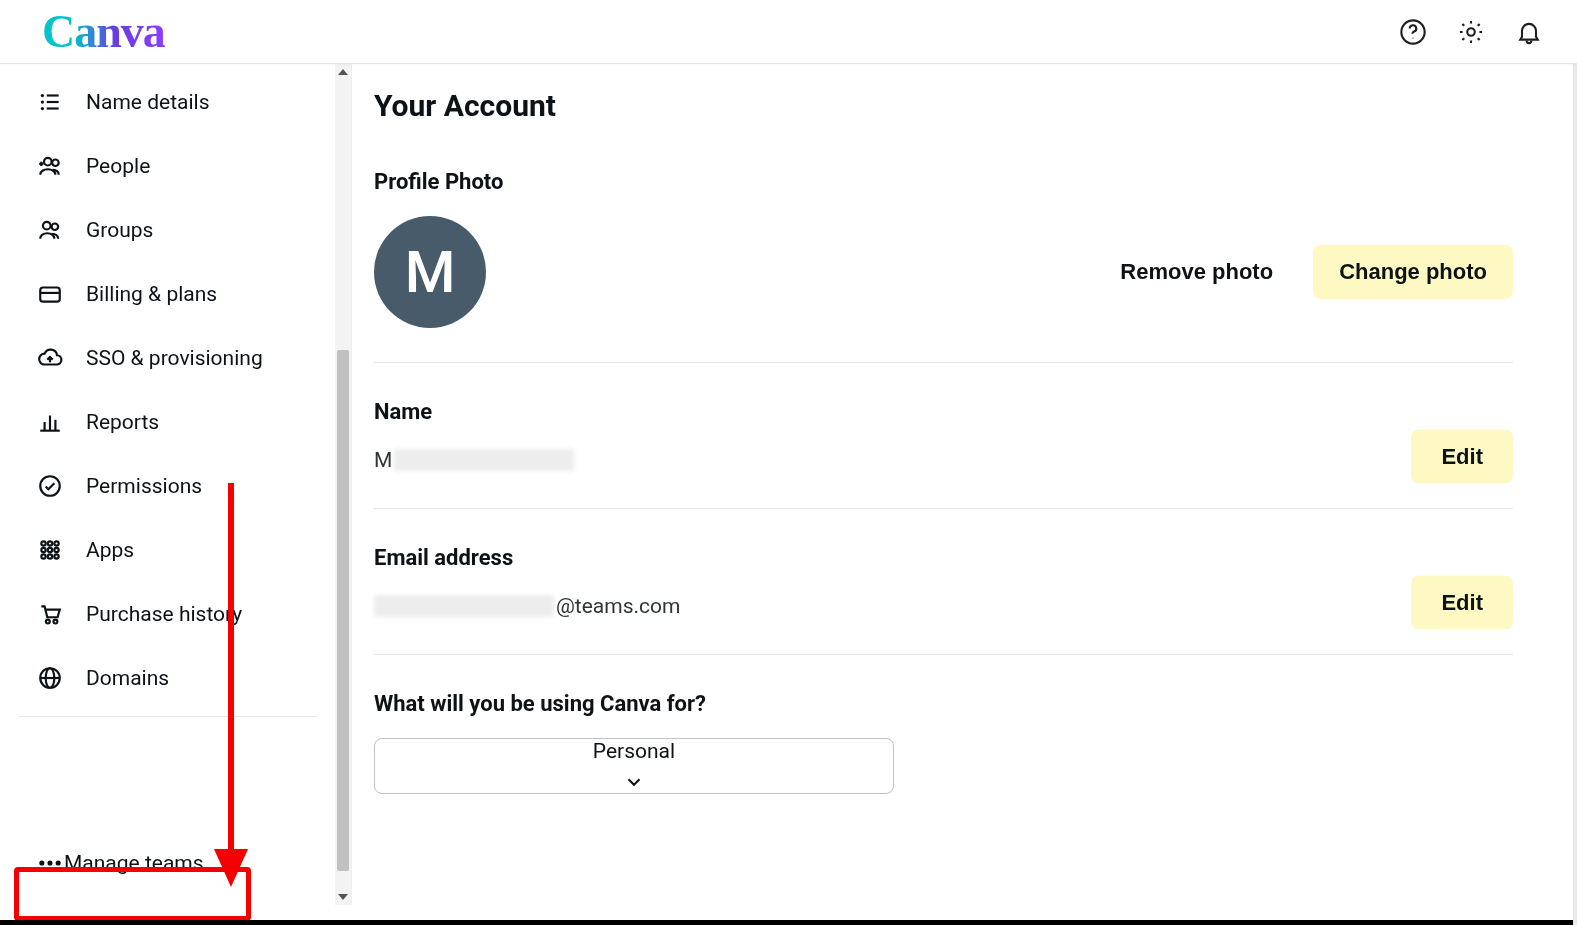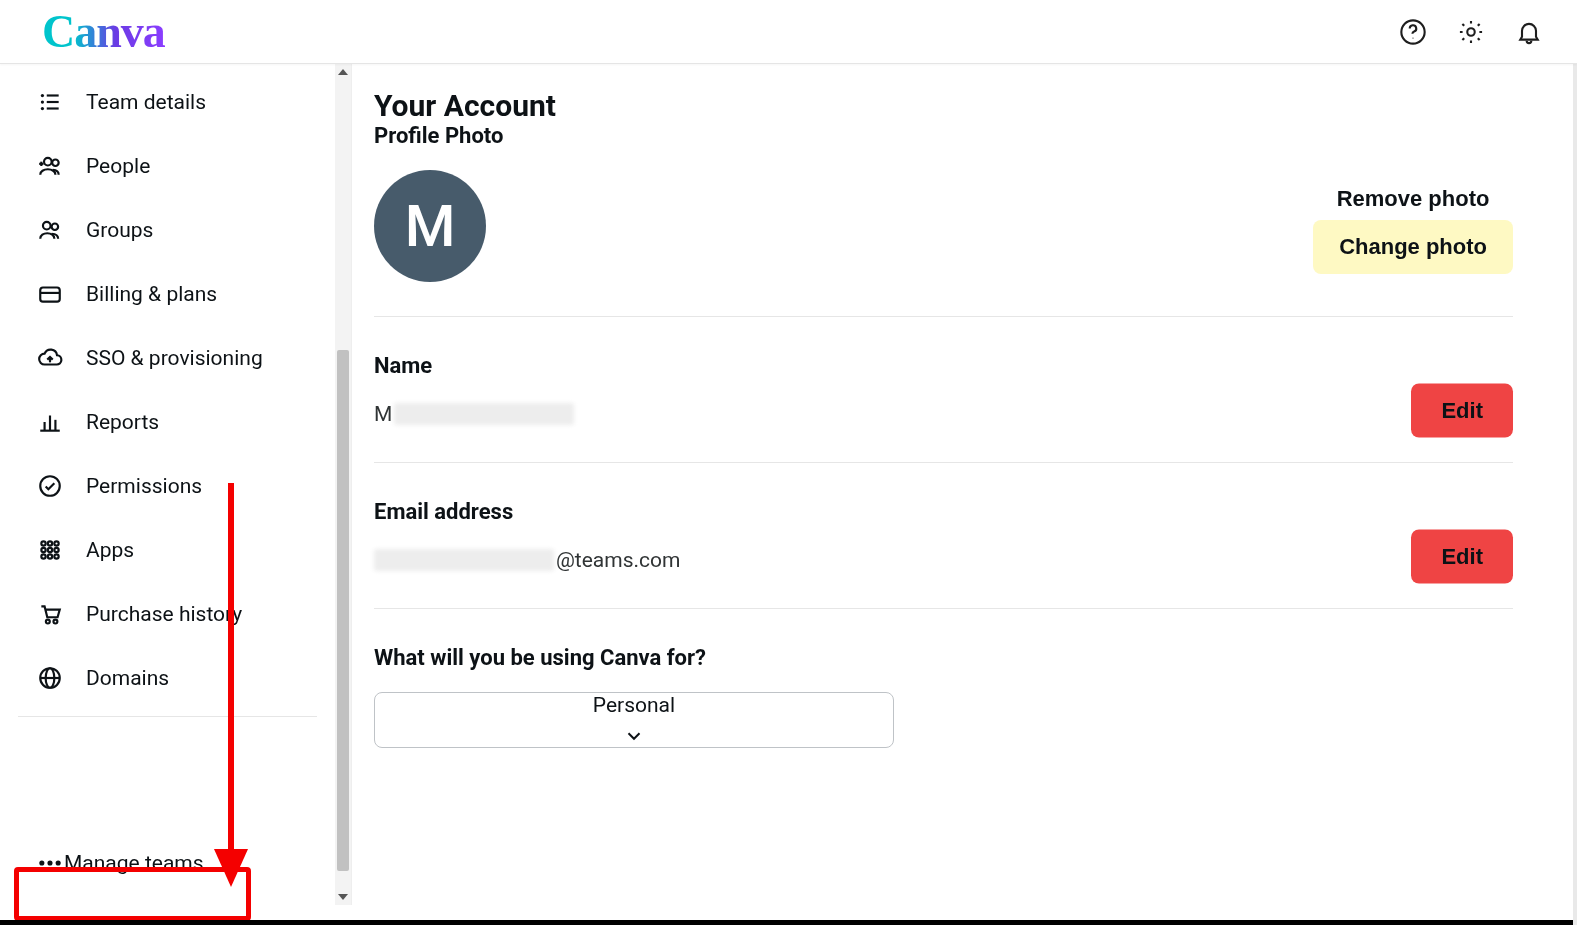--- a/index.html
+++ b/index.html
@@ -88,30 +88,30 @@
     position:absolute; left:2px; width:12px;
     top:34%; height:62%;
     background:#c1c1c1; border-radius:2px;
     cursor:pointer;
   }
   .content {
     flex:1;
     padding: 24px 64px 0 22px;
     overflow:hidden;
   }
-  h1.page-title { font-size:30px; font-weight:700; color:#0d1216; }
+  h1.page-title { font-size:30px; font-weight:700; color:#0d1216; margin-bottom:46px;}
   .section-label { font-size:22px; font-weight:700; color:#0d1216;}
   .photo-row { display:flex; align-items:center; justify-content:space-between; padding: 22px 0 34px 0; border-bottom:1px solid #e6e6e6;}
   .avatar {
     width:112px; height:112px; border-radius:50%;
     background:#475b6b; color:#fff;
     display:flex; align-items:center; justify-content:center;
     font-size:58px; font-weight:500;
   }
-  .photo-actions { display:flex; align-items:center; flex-direction:column;}
+  .photo-actions { display:flex; align-items:center; gap:36px;}
   .link-btn { font-size:22px; font-weight:600; color:#0d1216; cursor:pointer; background:none; border:none; padding:8px 4px;}
   .chip-btn {
     font-size:22px; font-weight:600; color:#0d1216; cursor:pointer;
     background:#fef9c3; border:none; border-radius:8px;
     padding:14px 26px;
   }
   .field-row {
     padding: 36px 0 36px 0;
     border-bottom:1px solid #e6e6e6;
     position:relative;
@@ -121,21 +121,21 @@
   .redact {
     display:inline-block;
     background:#ededed;
     height:22px;
     filter: blur(2px);
     border-radius:2px;
   }
   .edit-btn {
     position:absolute; right:0; top:50%; transform:translateY(-12%);
     font-size:22px; font-weight:600; color:#0d1216; cursor:pointer;
-    background:#ef4444; border:none; border-radius:8px;
+    background:#fef9c3; border:none; border-radius:8px;
     padding:14px 30px;
   }
   .usage-row { padding-top:36px;}
   .usage-row .section-label{ margin-bottom:22px; display:block;}
   .select-wrap {
     width:520px; height:56px;
     border:1px solid #bfc3c7; border-radius:8px;
     display:flex; align-items:center; justify-content:space-between;
     padding:0 20px;
     cursor:pointer;
@@ -211,21 +211,21 @@
           <span class="sicon">
               <svg viewBox="0 0 24 24">
                 <circle cx="5" cy="6" r="1.5" fill="#0d1216" stroke="none"></circle>
                 <line x1="9" y1="6" x2="20" y2="6"></line>
                 <circle cx="5" cy="12" r="1.5" fill="#0d1216" stroke="none"></circle>
                 <line x1="9" y1="12" x2="20" y2="12"></line>
                 <circle cx="5" cy="18" r="1.5" fill="#0d1216" stroke="none"></circle>
                 <line x1="9" y1="18" x2="20" y2="18"></line>
               </svg>
             </span>
-          <span>Team details</span>
+          <span>Name details</span>
         </div>
         <div class="sidebar-item">
           <span class="sicon">
               <svg viewBox="0 0 24 24">
                 <circle cx="10" cy="8" r="3.5"></circle>
                 <circle cx="17" cy="9" r="3"></circle>
                 <path d="M3 20c0-3 3.2-5 7-5s7 2 7 5"></path>
                 <path d="M14.5 15.5c2.5.2 5.5 1.2 5.5 4.5"></path>
                 <line x1="2" y1="10" x2="6" y2="10"></line>
                 <line x1="4" y1="8" x2="4" y2="12"></line>

